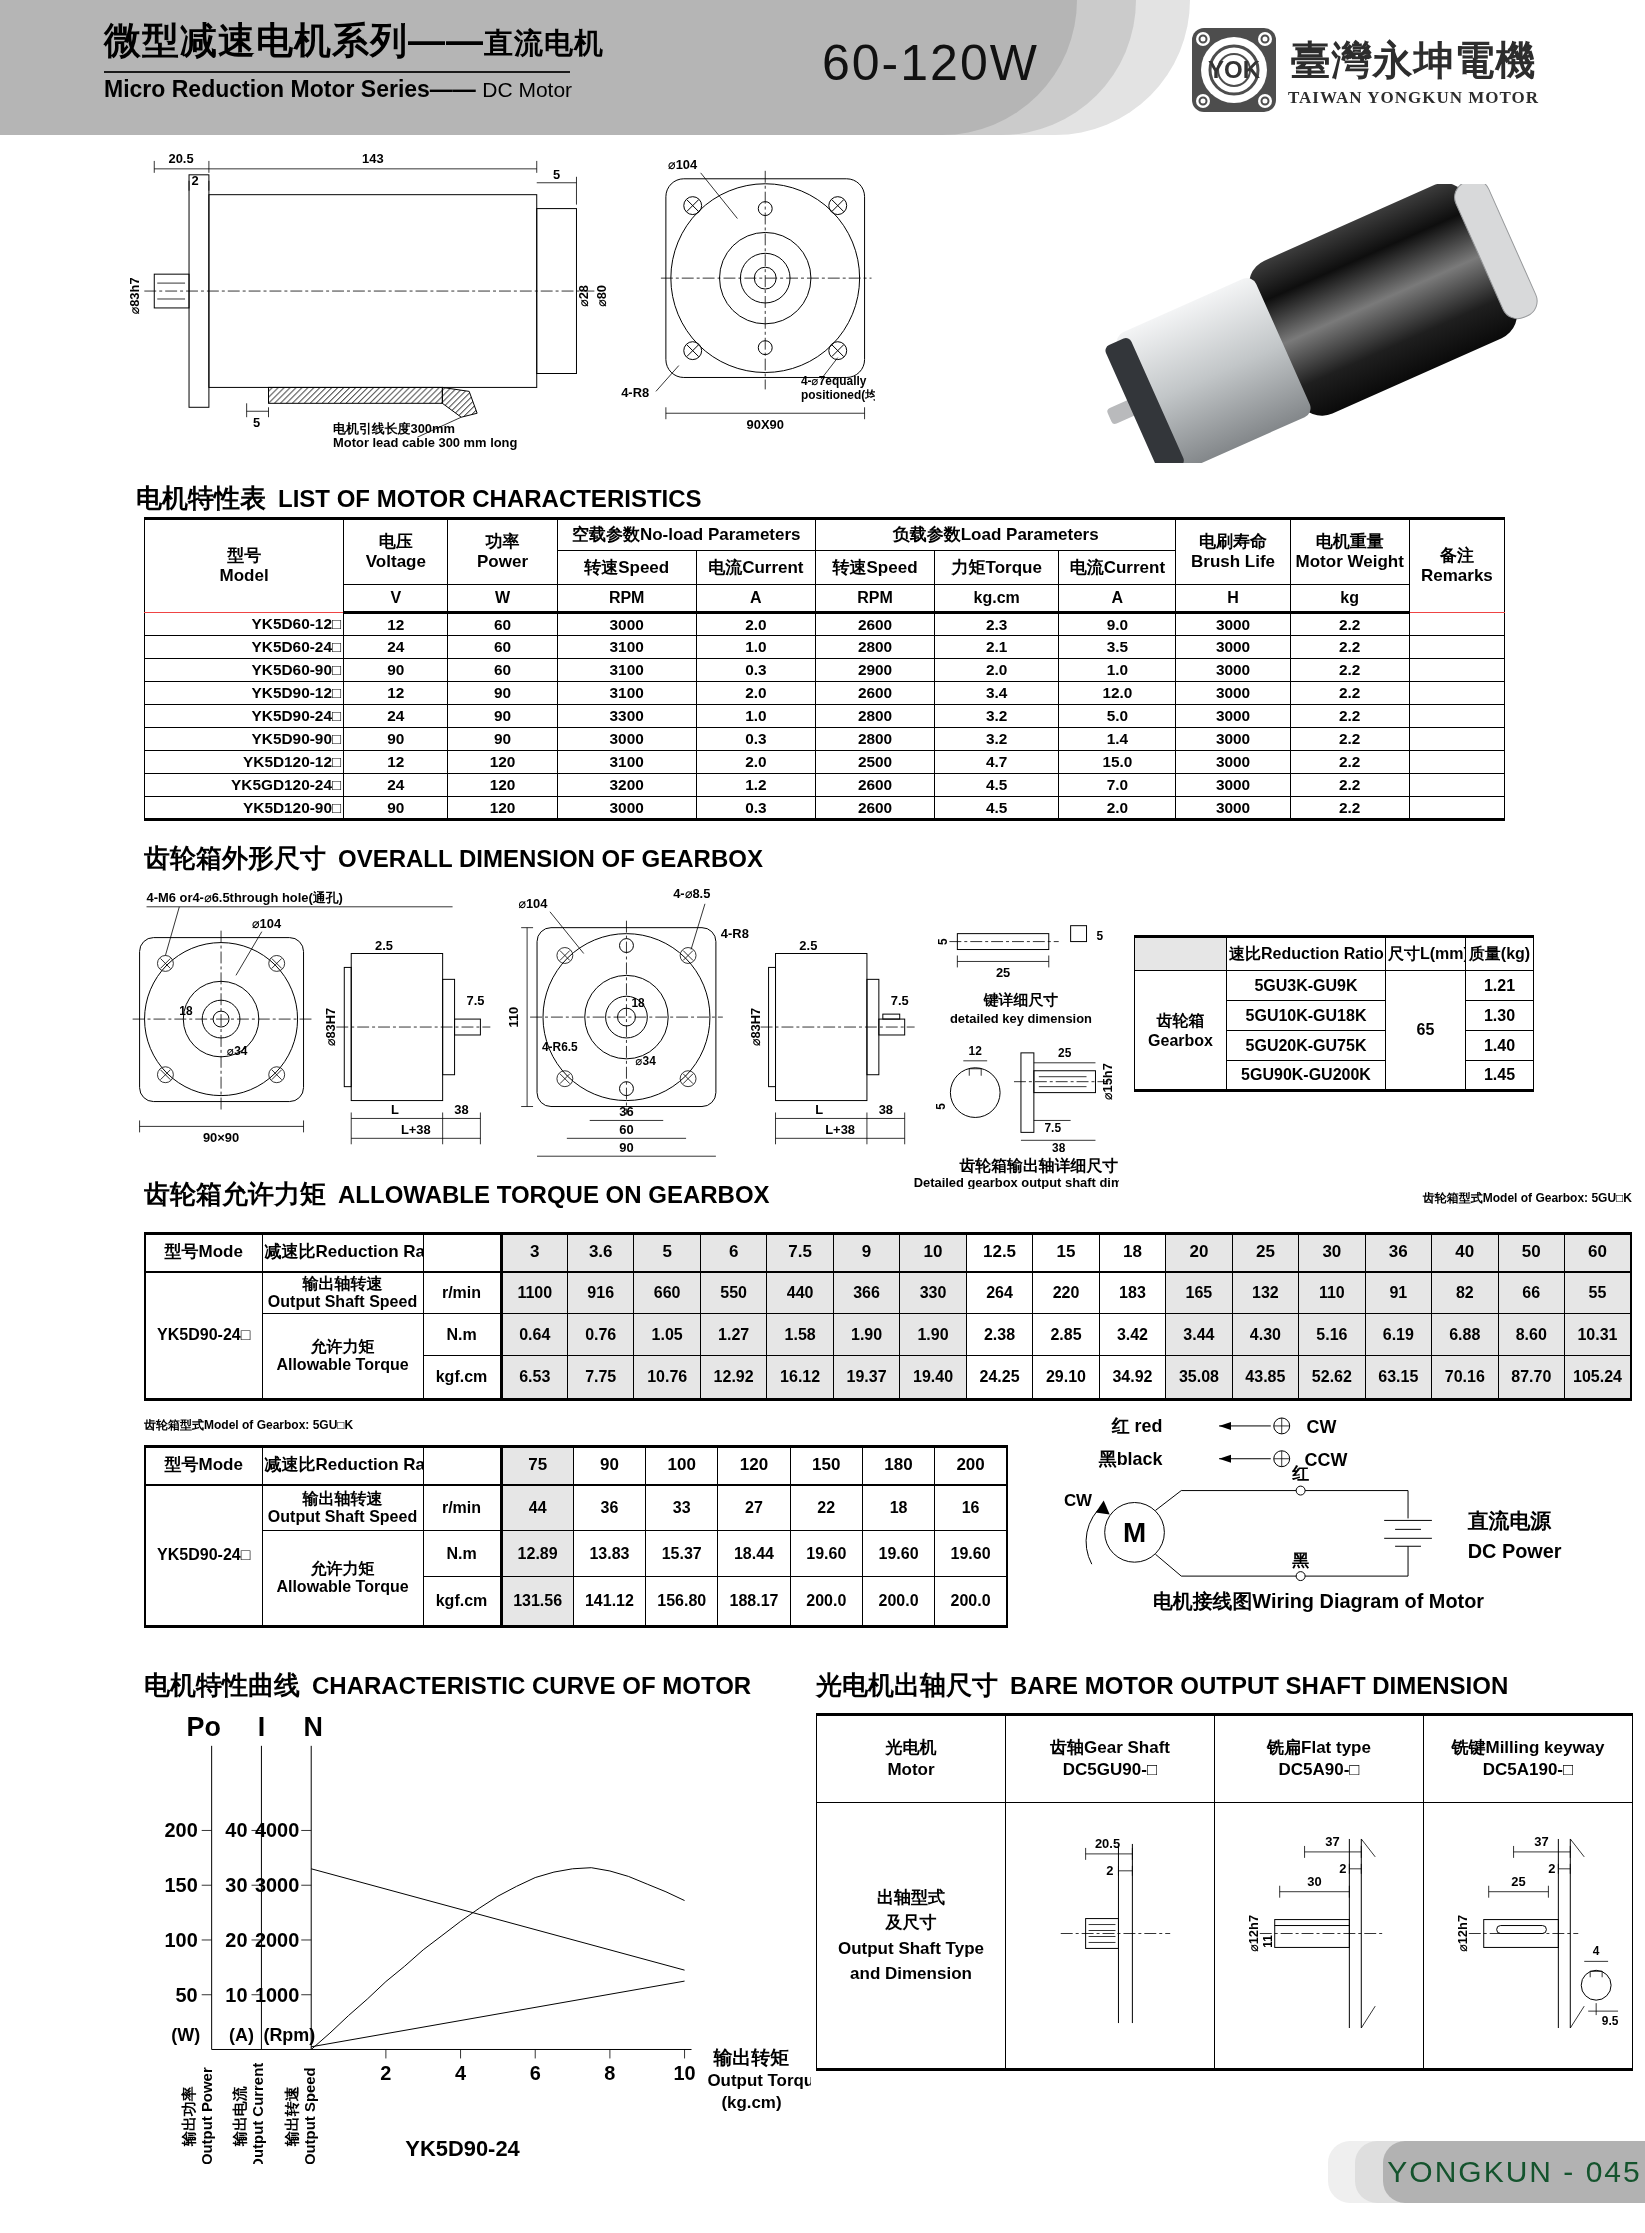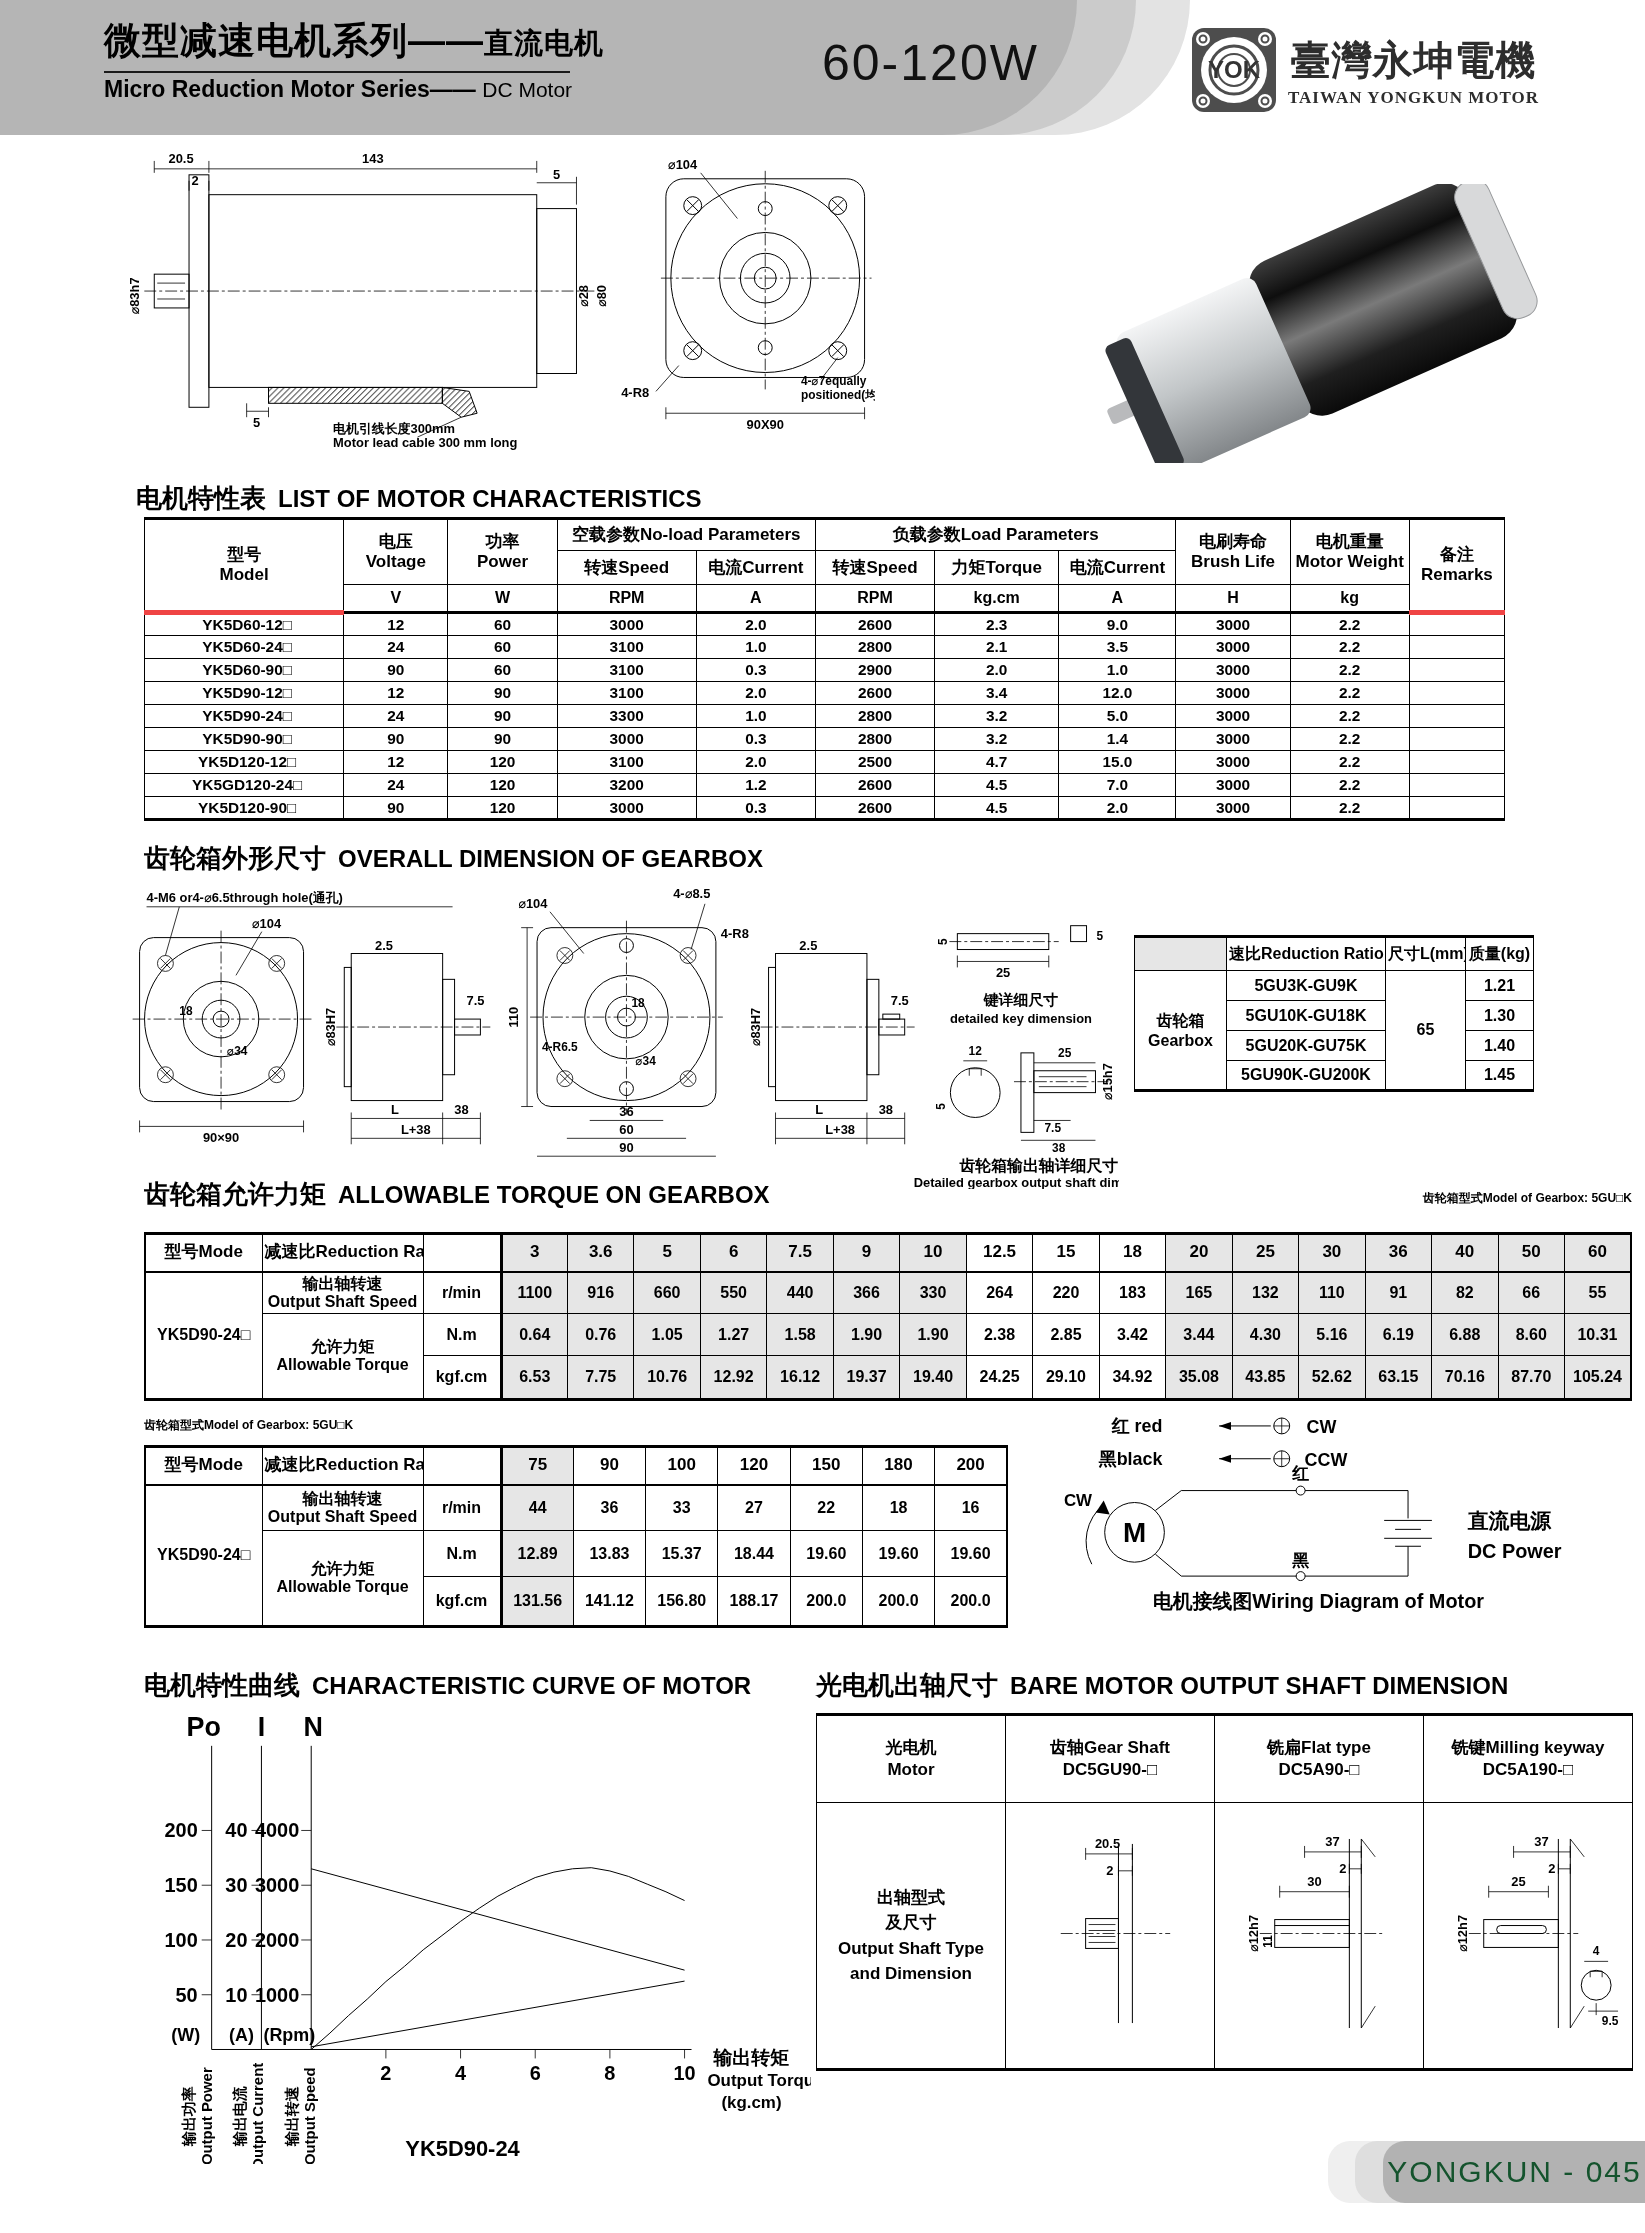--- a/index.html
+++ b/index.html
@@ -26,23 +26,23 @@
 .sec-title{white-space:nowrap;}
 .sec-zh{font-size:26px;font-weight:700;}
 .sec-en{font-size:24px;font-weight:700;margin-left:12px;}
 .note{font-size:12px;font-weight:700;}
 
 table{border-collapse:collapse;table-layout:fixed;text-align:center;color:#000;}
 td,th{border:1px solid #000;padding:0 2px;overflow:hidden;white-space:nowrap;font-weight:700;}
 .char-table{border-top:3px solid #000;border-bottom:3px solid #000;font-size:16px;}
 .char-table thead th{font-size:17px;line-height:1.15;}
 .char-table tr.units td{border-bottom:3px solid #000;font-size:16px;height:28px;}
-.char-table th.tb3{border-bottom:5px solid #ef4444;margin-left:24px;}
+.char-table th.tb3{border-bottom:1px solid #ef4444;margin-left:24px;}
 .char-table tbody td{height:23px;font-size:15.4px;}
-.char-table tbody td:first-child{text-align:center;padding-left:8px;}
+.char-table tbody td:first-child{text-align:right;padding-left:8px;}
 .gb-table{border-top:3px solid #000;border-bottom:3px solid #000;font-size:16px;}
 .gb-table td,.gb-table th{height:30px;}
 .gb-table .corner{background:#e6e6e6;}
 .t-table{border-top:3px solid #000;border-bottom:3px solid #000;border-left:2px solid #000;border-right:2px solid #000;font-size:16px;}
 .t-table td,.t-table th{line-height:1.1;}
 .t-table .unitcol{border-right:3px solid #000;}
 .t-table tr.hrow th,.t-table tr.hrow td{border-bottom:2px solid #000;font-size:17px;}
 .shade{background:#e6e6e6;}
 .s-table{border-top:3px solid #000;border-bottom:3px solid #000;font-size:17px;}
 .s-table th{line-height:1.3;}

